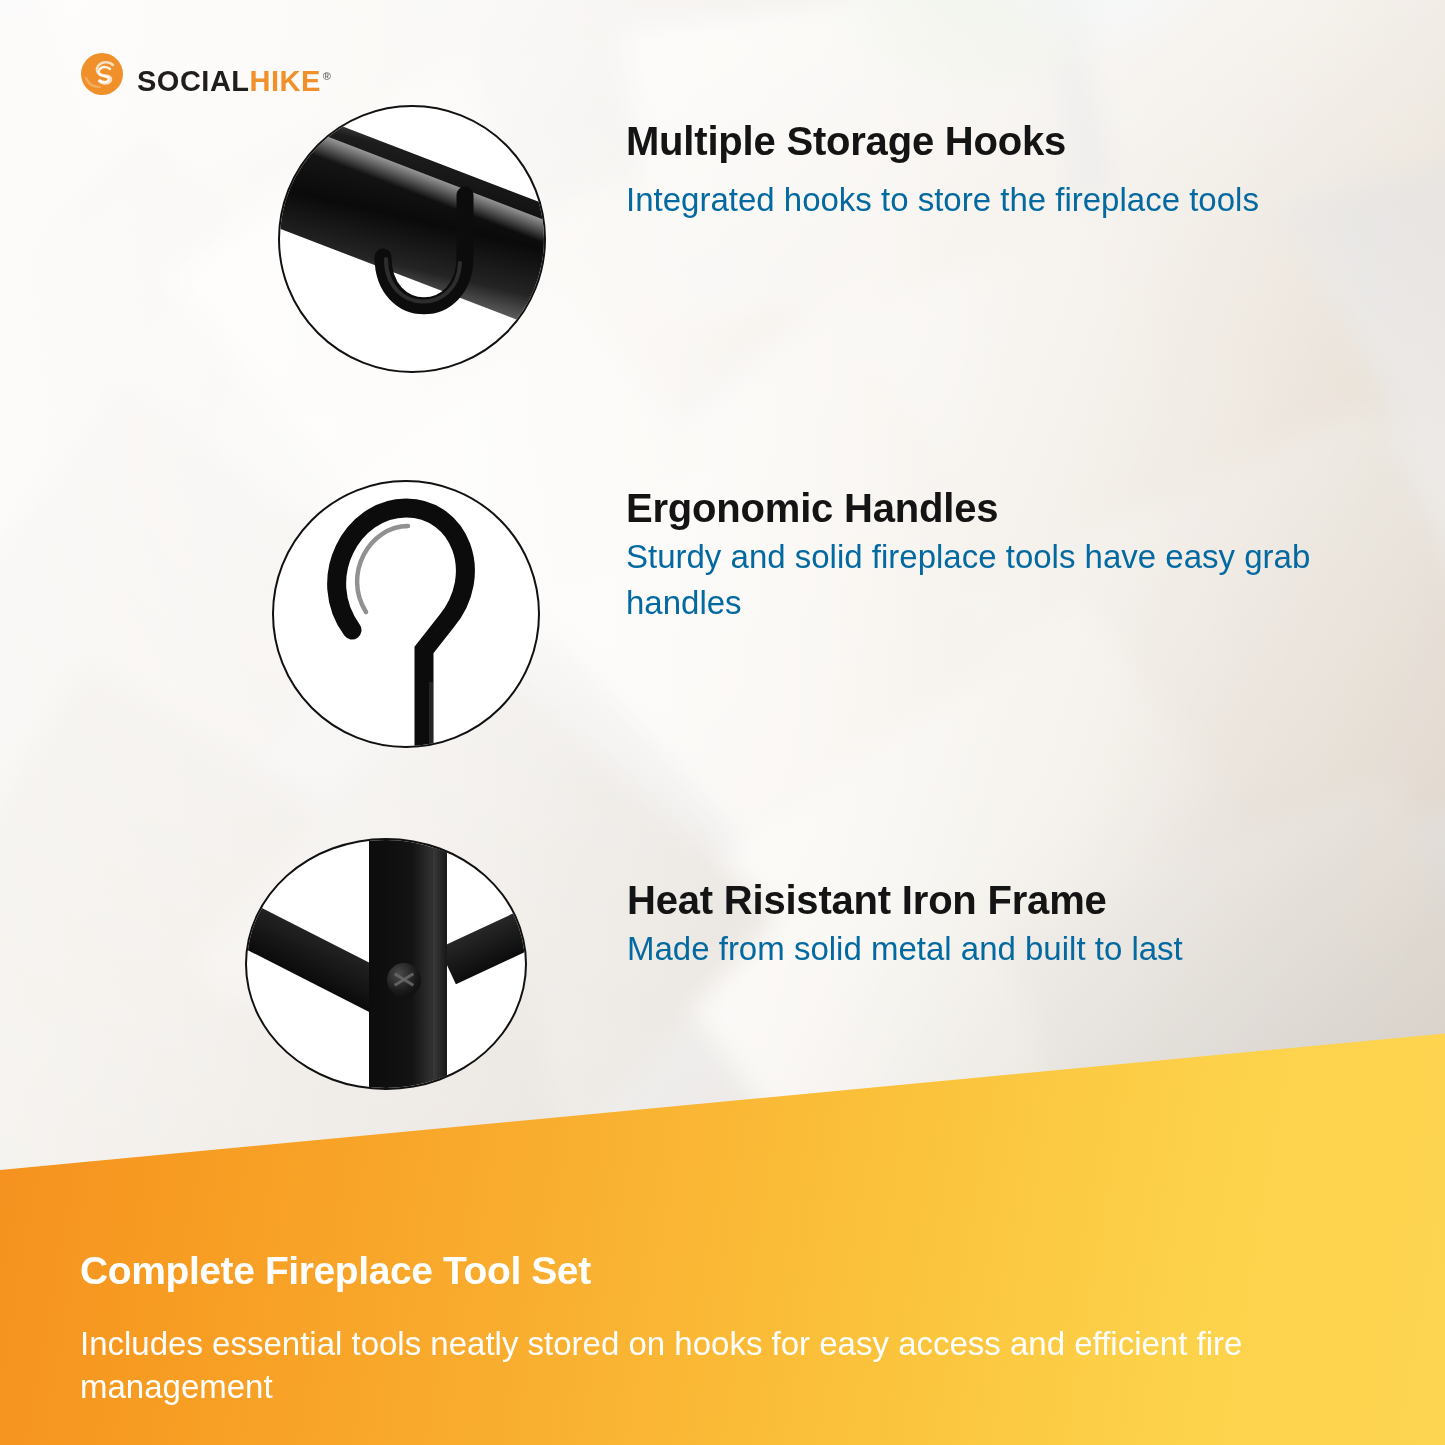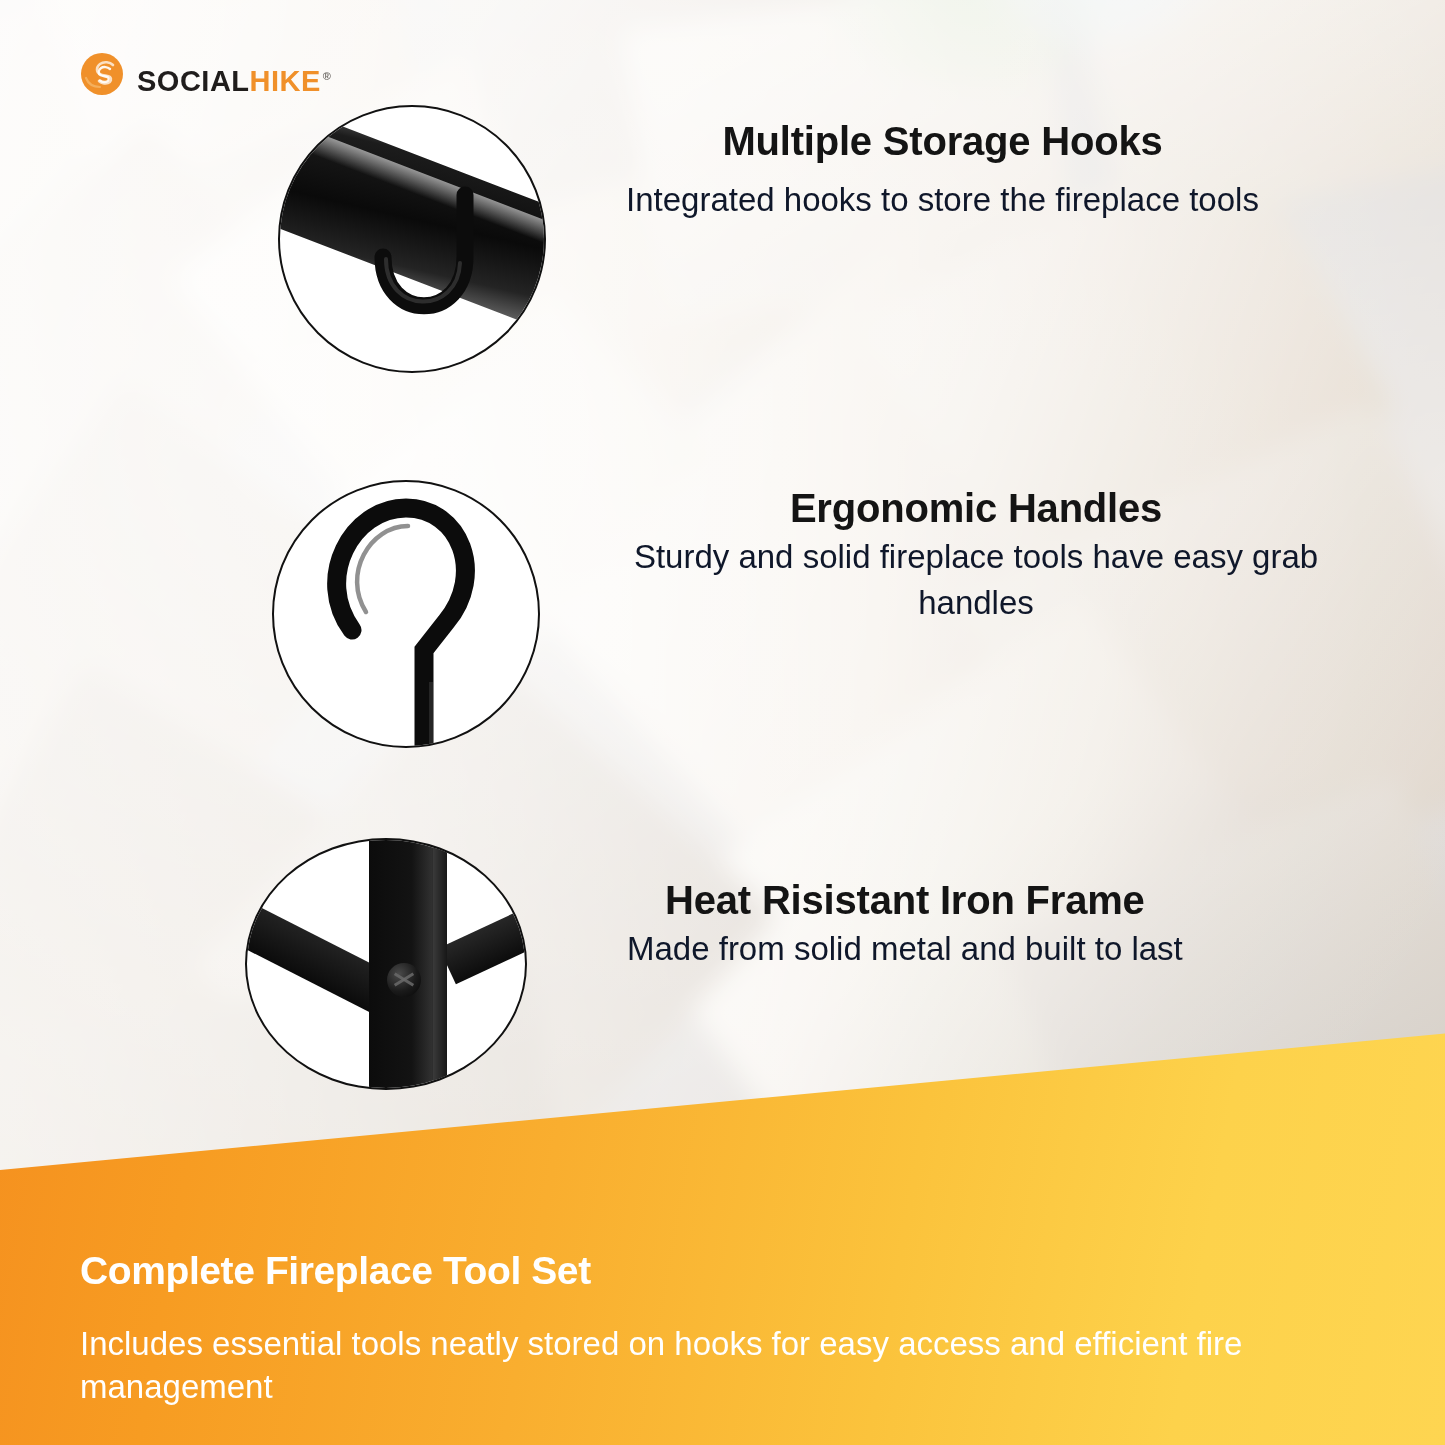--- a/index.html
+++ b/index.html
@@ -84,21 +84,21 @@
   }
   .logo-social { color: #201d1c; }
   .logo-hike  { color: #f0902a; }
   .logo-reg {
     font-size: 11px; vertical-align: super; color: #6f6b67;
     margin-left: 2px; font-weight: 600;
   }
 
   
   .feature {
-    position: absolute; z-index: 5; display: flex; align-items: flex-start; text-align: center;
+    position: absolute; z-index: 5; display: flex; align-items: flex-start;
   }
   .f1 { left: 278px; top: 105px; }
   .f2 { left: 272px; top: 480px; }
   .f3 { left: 245px; top: 838px; }
 
   .circle {
     position: relative;
     width: 268px; height: 268px;
     border-radius: 50%;
     background: #ffffff;
@@ -167,21 +167,21 @@
   .txt { margin-left: 80px; padding-top: 6px; max-width: 700px; }
   .f1 .txt { margin-left: 80px; padding-top: 14px; }
   .f2 .txt { margin-left: 86px; padding-top: 6px; }
   .f3 .txt { margin-left: 100px; padding-top: 40px; }
 
   .f-title {
     font-size: 40px; font-weight: 700; color: #141414;
     letter-spacing: -0.2px; line-height: 1.1; white-space: nowrap;
   }
   .f-desc {
-    font-size: 33px; font-weight: 400; color: #0f172a;
+    font-size: 33px; font-weight: 400; color: #0369a1;
     line-height: 1.38; margin-top: 14px; max-width: 690px;
   }
   .f2 .f-desc { margin-top: 4px; max-width: 700px; }
   .f3 .f-desc { margin-top: 4px; max-width: 660px; }
 
   
   .banner {
     position: absolute; left: 0; right: 0; bottom: 0; height: 420px;
     z-index: 7;
     background: linear-gradient(100deg, #f5911f 0%, #f79c22 14%, #f9ae2f 38%, #fbc33c 62%, #fdd24b 82%, #fed551 100%);

